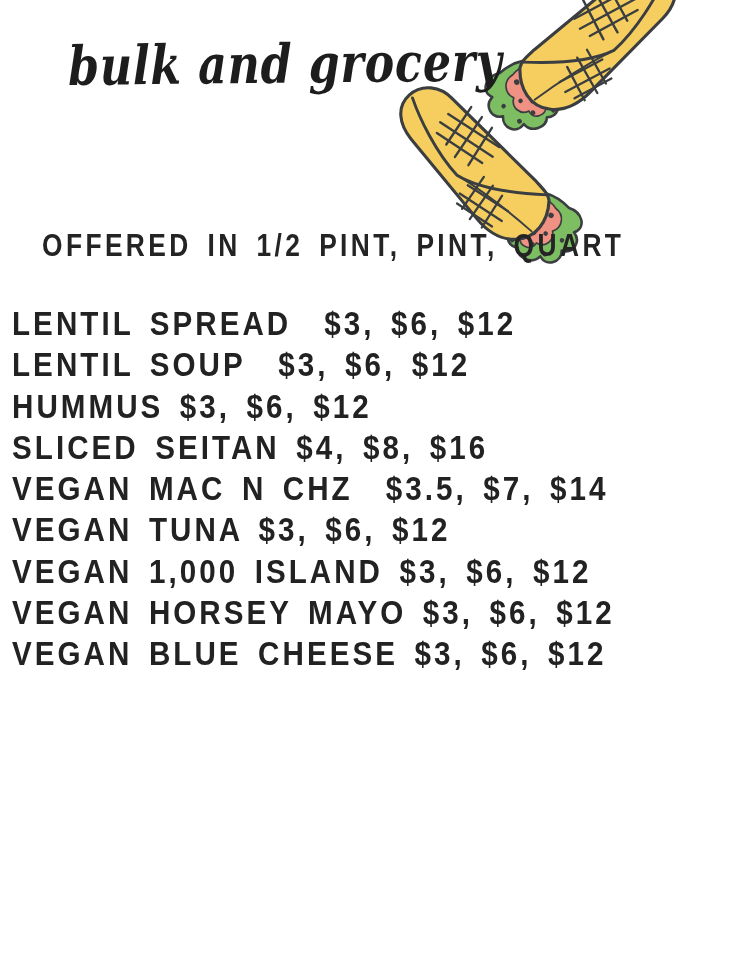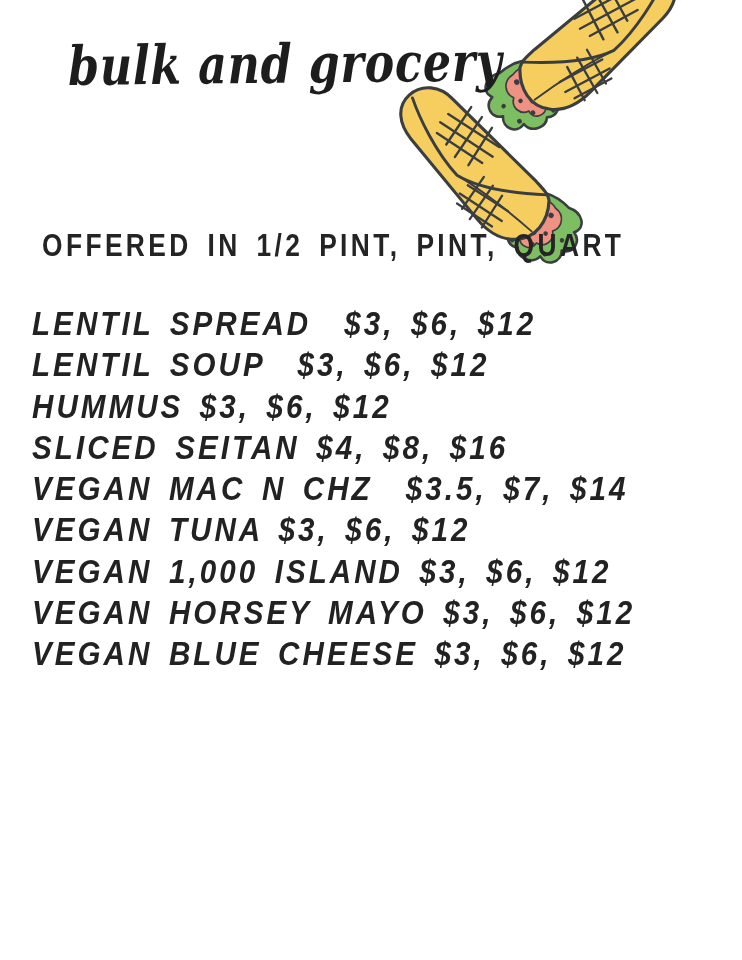--- a/index.html
+++ b/index.html
@@ -60,23 +60,22 @@
     letter-spacing:4px;
     word-spacing:6px;
     color:#242424;
     transform:scaleX(0.85);
     transform-origin:0 50%;
     white-space:pre;
   }
   
   .menu-list{
     position:absolute;
-    left:32px;top:303px;
+    left:12px;top:303px;
     z-index:2;
-    font-style:italic;
   }
   .menu-row{
     font-weight:700;
     font-size:34px;
     line-height:41.3px;
     letter-spacing:3.5px;
     word-spacing:6px;
     color:#222222;
     transform:scaleX(0.87);
     transform-origin:0 50%;

